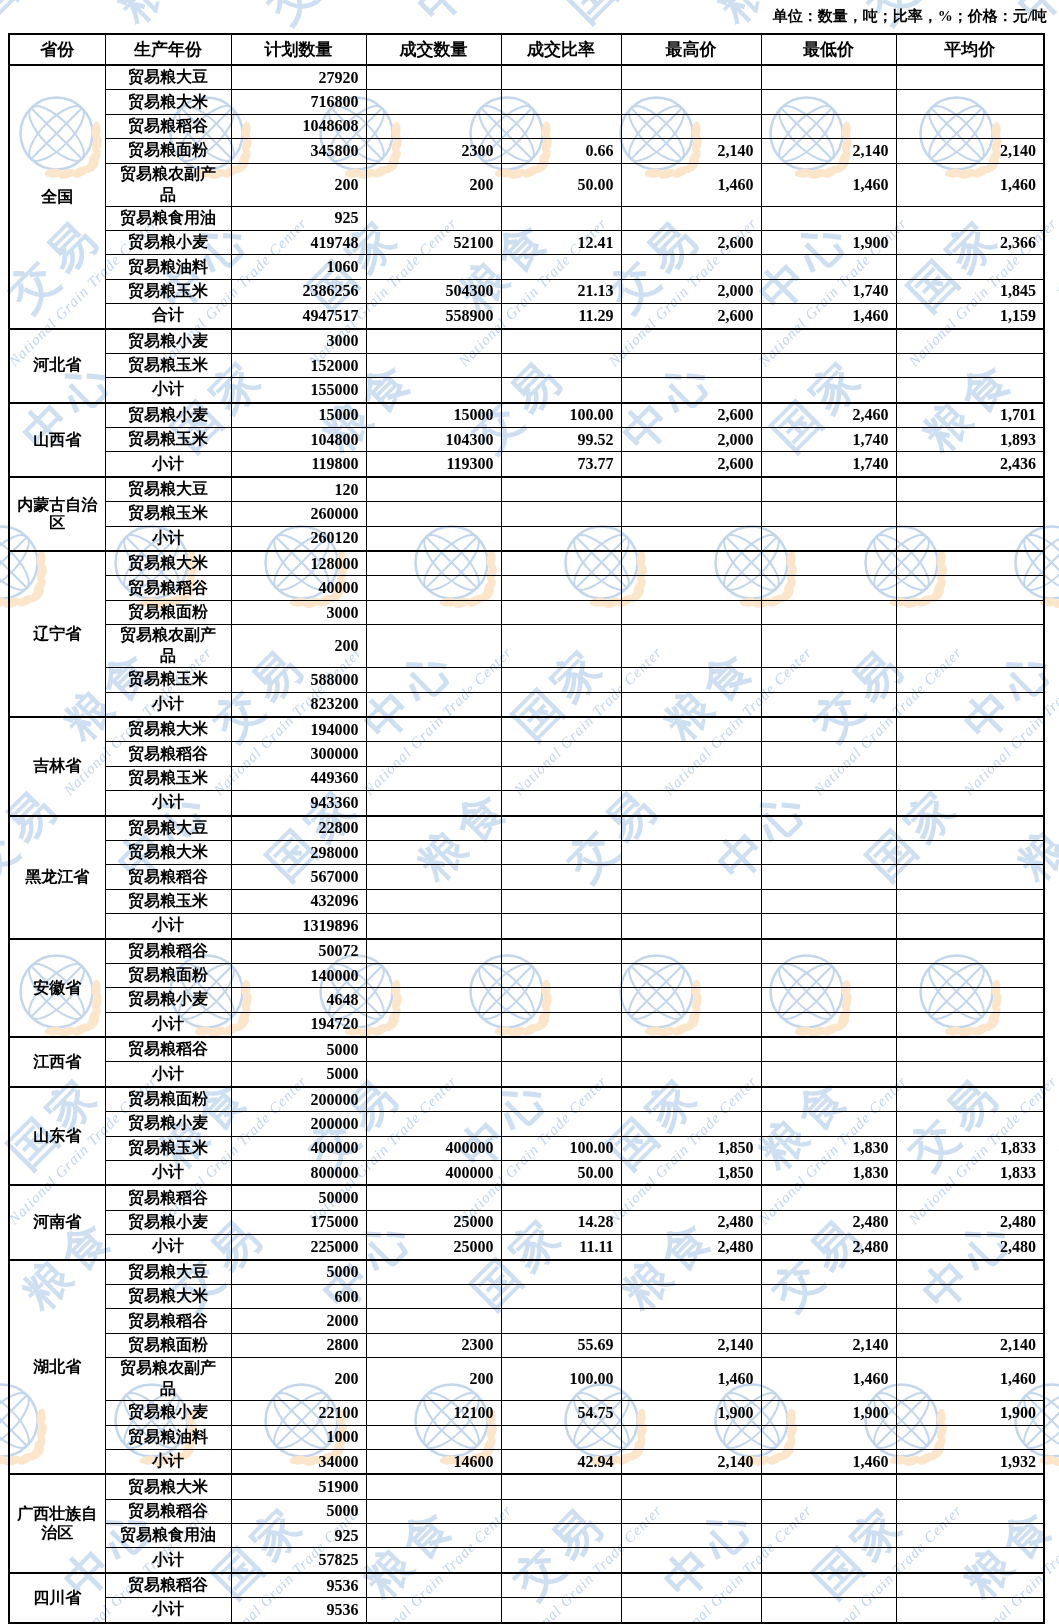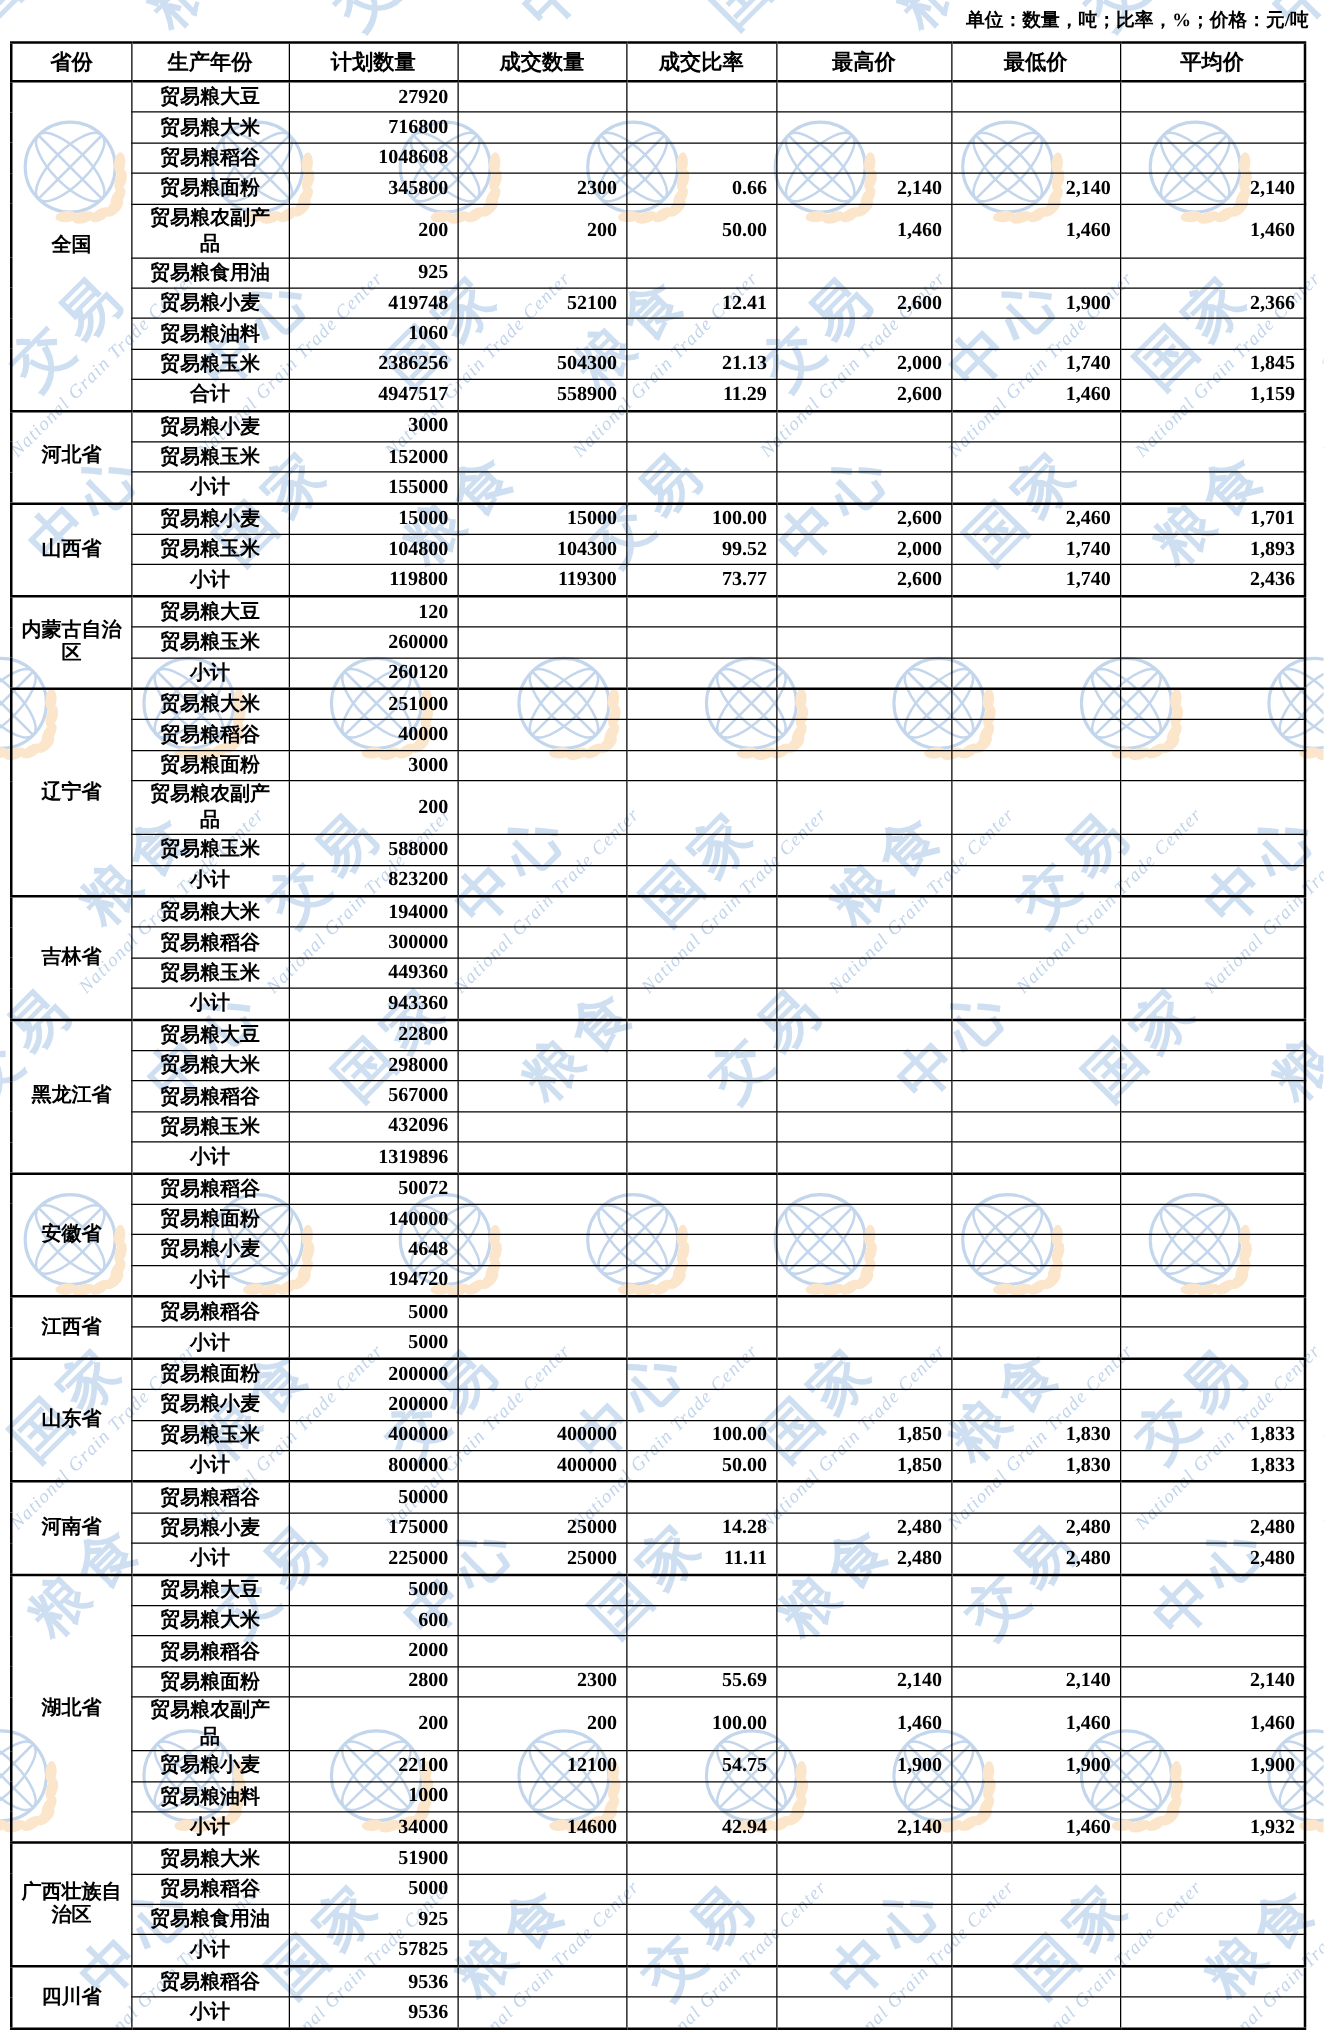--- a/index.html
+++ b/index.html
@@ -977,21 +977,21 @@
           <td class="cell-num">260120</td>
           <td class="cell-num"></td>
           <td class="cell-num"></td>
           <td class="cell-num"></td>
           <td class="cell-num"></td>
           <td class="cell-num"></td>
         </tr>
         <tr class="group-start">
           <td class="cell-province" rowspan="6">辽宁省</td>
           <td class="cell-label">贸易粮大米</td>
-          <td class="cell-num">251000</td>
+          <td class="cell-num">128000</td>
           <td class="cell-num"></td>
           <td class="cell-num"></td>
           <td class="cell-num"></td>
           <td class="cell-num"></td>
           <td class="cell-num"></td>
         </tr>
         <tr>
           <td class="cell-label">贸易粮稻谷</td>
           <td class="cell-num">40000</td>
           <td class="cell-num"></td>

